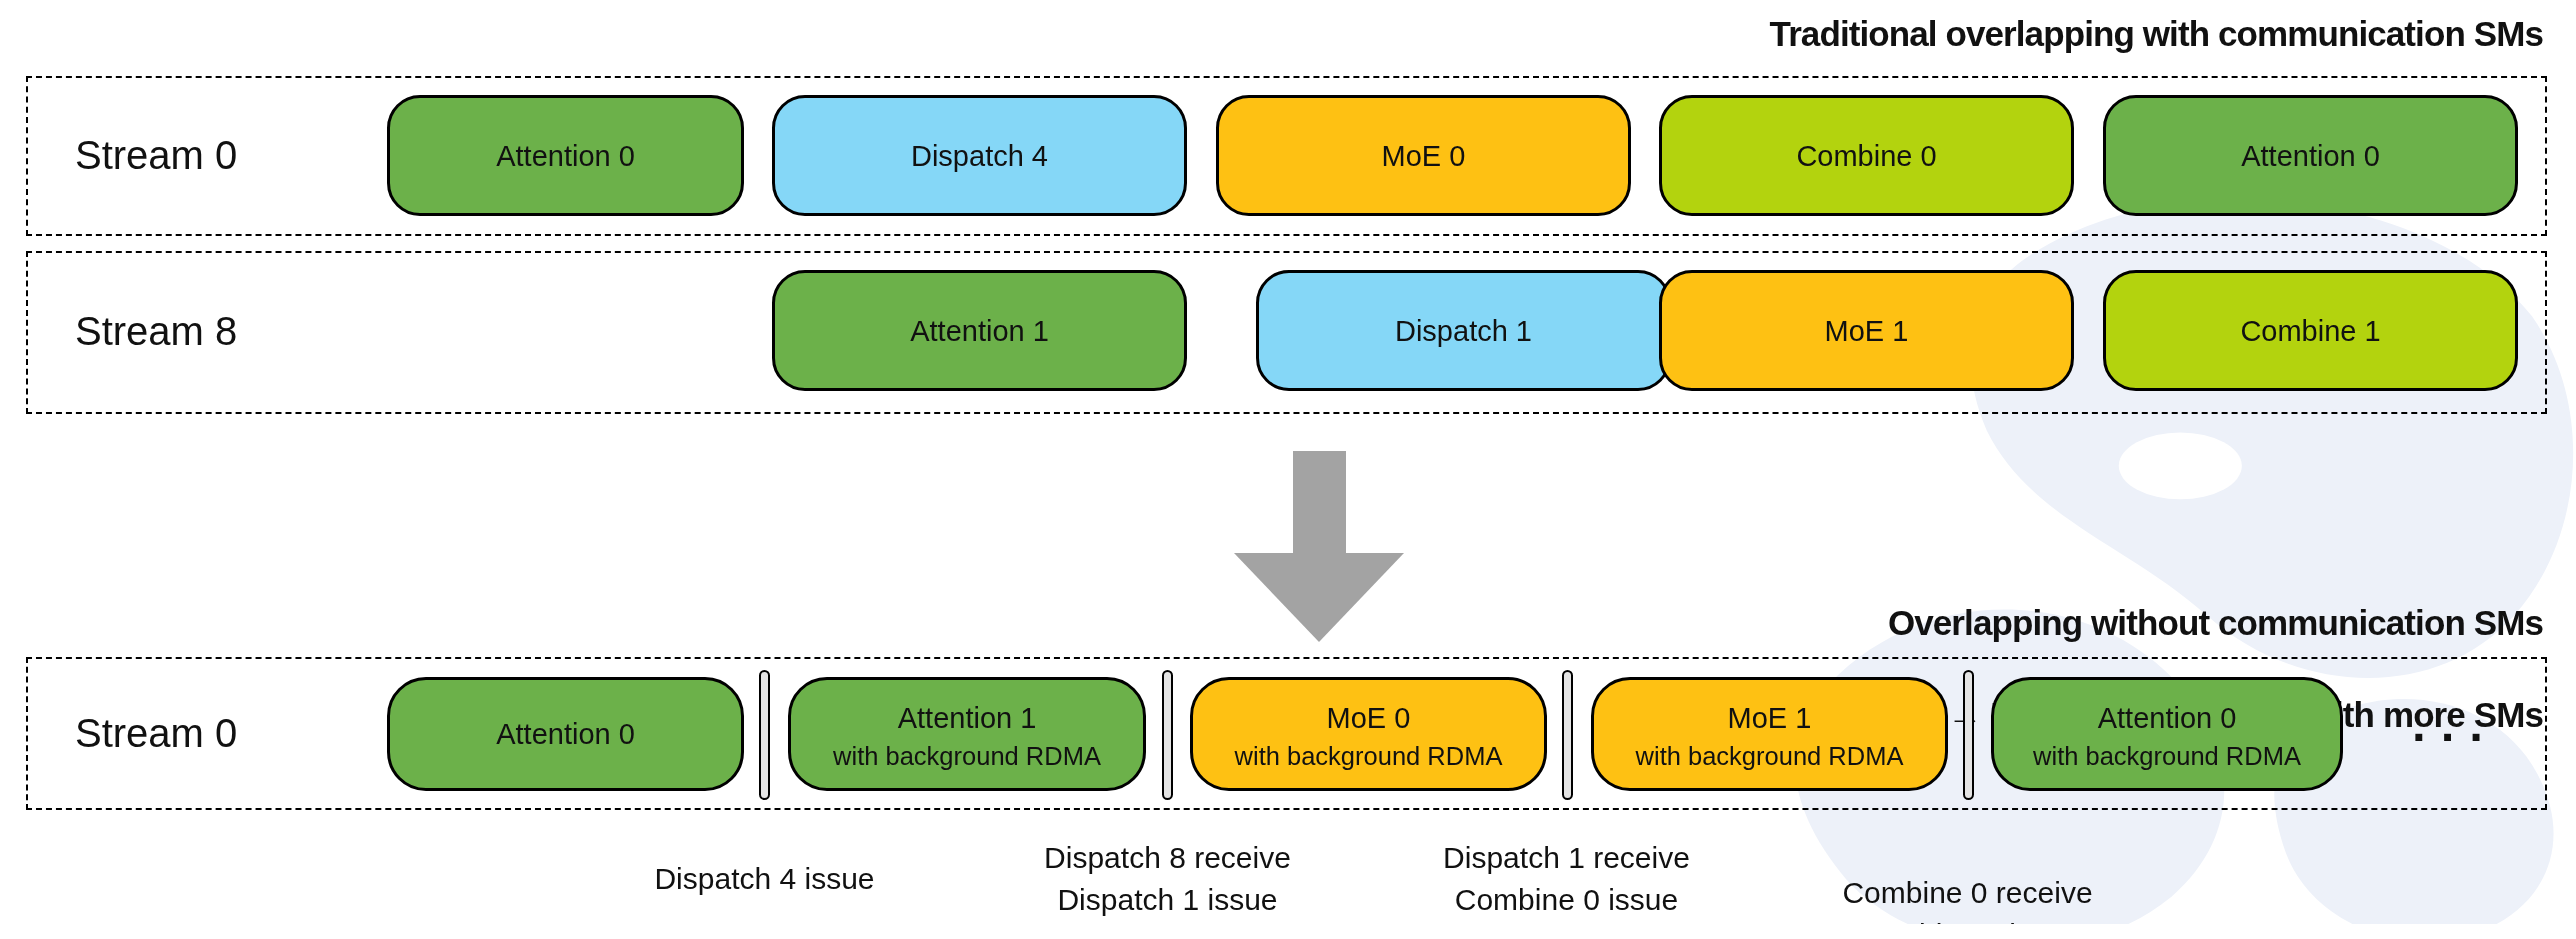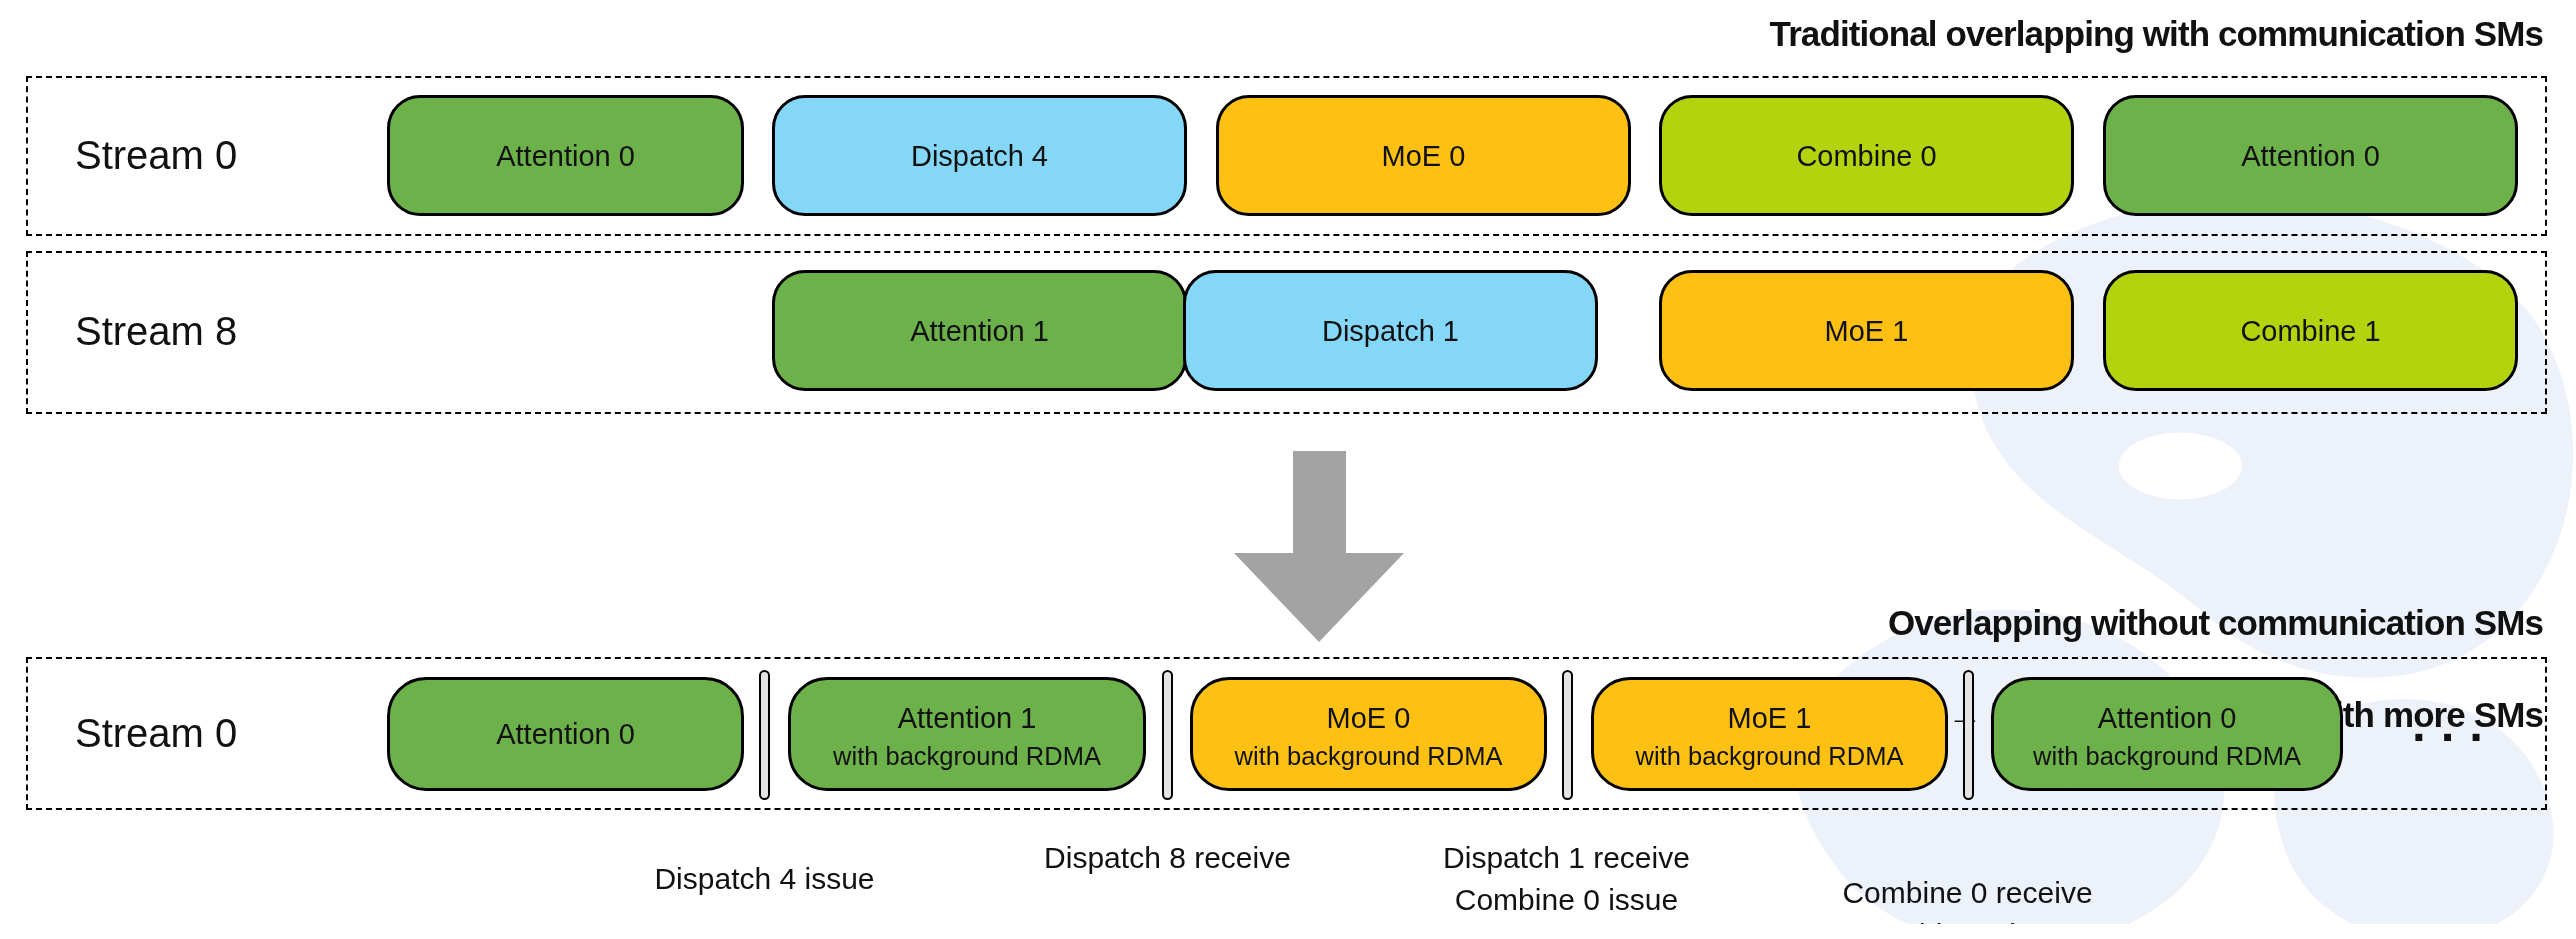--- a/index.html
+++ b/index.html
@@ -90,21 +90,21 @@
   <div class="block r1 attention" style="left:2103px; width:415px;">
     <span class="label">Attention 0</span>
   </div>
 
   <div class="panel" style="left:26px; top:251px; width:2521px; height:163px;"></div>
   <div class="stream-label" style="left:75px; top:307px;">Stream 8</div>
 
   <div class="block r2 attention" style="left:772px; width:415px;">
     <span class="label">Attention 1</span>
   </div>
-  <div class="block r2 dispatch" style="left:1183px; width:415px;">
+  <div class="block r2 dispatch" style="left:1256px; width:415px;">
     <span class="label">Dispatch 1</span>
   </div>
   <div class="block r2 moe" style="left:1659px; width:415px;">
     <span class="label">MoE 1</span>
   </div>
   <div class="block r2 combine" style="left:2103px; width:415px;">
     <span class="label">Combine 1</span>
   </div>
 
   <div class="arrow">
@@ -144,20 +144,21 @@
     <span class="label">Attention 0</span>
     <span class="sublabel">with background RDMA</span>
   </div>
   <div class="ellipsis">···</div>
 
   <div class="annotation" style="left:492px; top:858px;">
     <div>Dispatch 4 issue</div>
   </div>
   <div class="annotation" style="left:895px; top:837px;">
     <div>Dispatch 8 receive</div>
+    <div>Dispatch 1 issue</div>
   </div>
   <div class="annotation" style="left:1294px; top:837px;">
     <div>Dispatch 1 receive</div>
     <div>Combine 0 issue</div>
   </div>
   <div class="annotation" style="left:1695px; top:872px;">
     <div>Combine 0 receive</div>
     <div>Combine 4 issue</div>
   </div>
 

